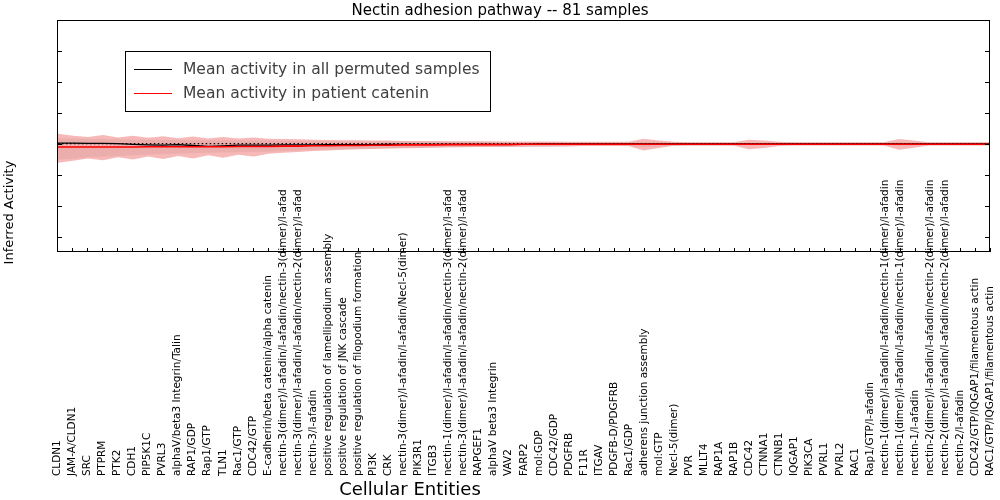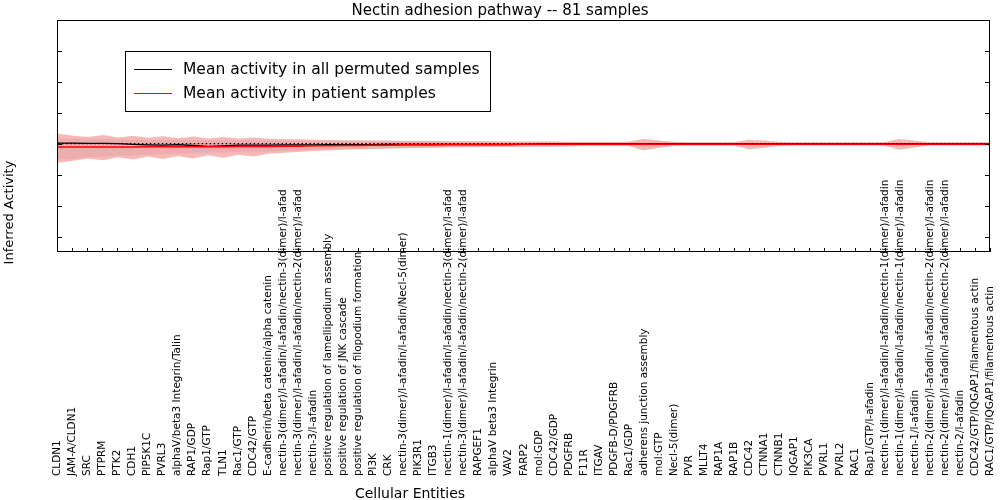--- a/index.html
+++ b/index.html
@@ -31,33 +31,33 @@
 
   #xlabels{position:absolute;left:0;top:252px;width:1000px;height:224px;}
   .xlab{
     position:absolute;bottom:0;
     transform-origin:left bottom;
     transform:rotate(-90deg);
     white-space:nowrap;font-size:10.5px;color:#000;line-height:10px;
   }
   #x-axis-label{
     position:absolute;left:0;top:478px;width:820px;text-align:center;
-    font-size:14px;color:#000;margin-top:7px;
+    font-size:18px;color:#000;
   }
 
   
   #legend{
     position:absolute;left:67px;top:30px;
     background:#fff;border:1px solid #000;
     padding:5px 10px 6px 8px;
   }
   .legend-row{display:flex;align-items:center;height:24px;}
   .legend-swatch{width:38px;height:0;border-top:1.6px solid #000;margin-right:11px;}
   .legend-swatch.red{border-top-color:#ff0000;}
-  .legend-text{font-size:15.5px;color:#000000;white-space:nowrap;}
+  .legend-text{font-size:15.5px;color:#404040;white-space:nowrap;}
 </style>
 </head>
 <body>
 
 <div id="figure">
 
   <div id="chart-title">Nectin adhesion pathway -- 81 samples</div>
 
   <div id="plot-area">
     <svg id="plot-svg" viewBox="0 0 933 232" preserveAspectRatio="none">
@@ -68,21 +68,21 @@
         <path d="M0.00 127.14 L15.05 127.14 L30.10 127.14 L45.15 127.14 L60.19 127.14 L75.24 127.14 L90.29 126.83 L105.34 126.83 L120.39 126.83 L135.44 126.83 L150.48 126.83 L165.53 126.83 L180.58 126.52 L195.63 126.52 L210.68 126.52 L225.73 126.21 L240.77 126.21 L255.82 125.90 L270.87 125.90 L285.92 125.59 L300.97 125.59 L316.02 125.28 L331.06 125.28 L346.11 124.97 L361.16 124.97 L376.21 124.97 L391.26 124.66 L406.31 124.66 L421.35 124.66 L436.40 124.66 L451.45 124.66 L466.50 124.35 L481.55 124.35 L496.60 124.35 L511.65 124.35 L526.69 124.35 L541.74 124.35 L556.79 124.35 L571.84 124.35 L586.89 124.35 L601.94 124.35 L616.98 124.35 L632.03 124.35 L647.08 124.35 L662.13 124.35 L677.18 124.35 L692.23 124.35 L707.27 124.35 L722.32 124.35 L737.37 124.35 L752.42 124.35 L767.47 124.35 L782.52 124.35 L797.56 124.35 L812.61 124.35 L827.66 124.35 L842.71 124.35 L857.76 124.35 L872.81 124.35 L887.85 124.35 L902.90 124.35 L917.95 124.35 L933.00 124.35 " fill="none" stroke="#ff0000" stroke-width="1.6"></path>
       </svg>
 
     <div id="legend">
       <div class="legend-row">
         <span class="legend-swatch"></span>
         <span class="legend-text">Mean activity in all permuted samples</span>
       </div>
       <div class="legend-row">
         <span class="legend-swatch red"></span>
-        <span class="legend-text">Mean activity in patient samples</span>
+        <span class="legend-text">Mean activity in patient catenin</span>
       </div>
     </div>
   </div>
 
   <div id="y-axis-label">Inferred Activity</div>
   <div id="yticks-holder">
       <div class="ytickmark " style="top: 236.533px;"></div>
       <div class="ytickmark r" style="top: 236.533px;"></div>
       <div class="ytickmark " style="top: 205.6px;"></div>
       <div class="ytickmark r" style="top: 205.6px;"></div>

